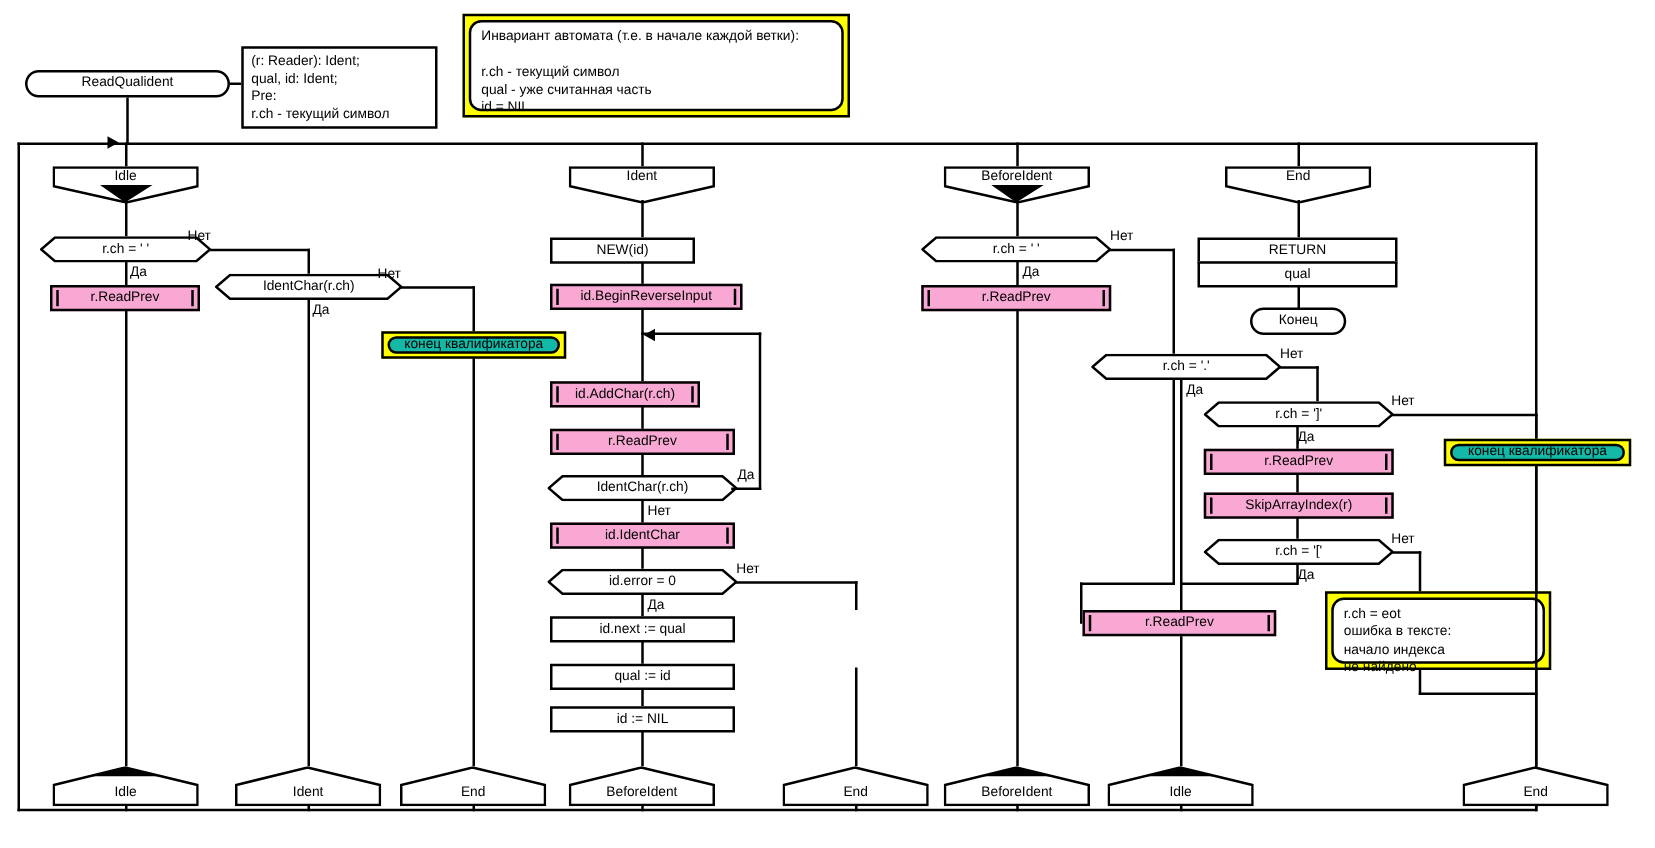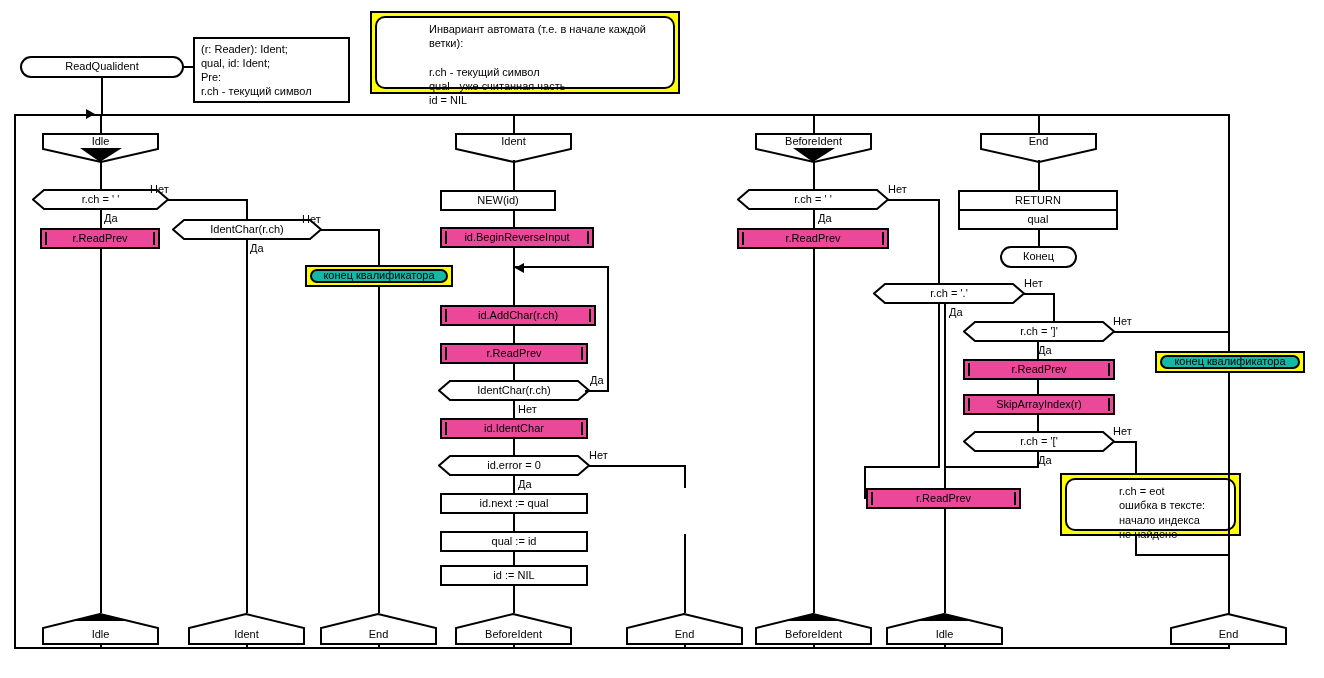--- a/index.html
+++ b/index.html
@@ -10,21 +10,21 @@
   
   .node{position:absolute;box-sizing:border-box;}
   .lbl{display:flex;align-items:center;justify-content:center;
        width:100%;height:100%;font-size:11px;color:#000;
        line-height:1.05;white-space:nowrap;}
 
   
   .action{border:2px solid #000;background:#fff;}
 
   
-  .call{border:2px solid #000;background:#ec4899;}
+  .call{border:2px solid #000;background:#f9a8d4;}
   .call::before,.call::after{content:"";position:absolute;top:2px;bottom:2px;
        width:2px;background:#000;}
   .call::before{left:3px;}
   .call::after{right:3px;}
 
   
   .decision{background:#fff;}
   .decision .hexsvg{position:absolute;inset:0;}
   .decision .lbl{position:relative;z-index:2;}
 
@@ -37,21 +37,21 @@
   .pill{border:2px solid #000;background:#fff;border-radius:22px;}
 
   
   .note{border:2px solid #000;background:#fff;}
   .note .txt{padding:3px 6px;font-size:11px;line-height:1.28;color:#000;
              white-space:pre-line;text-align:left;}
 
   
   .ynote{border:2px solid #000;background:#ffff00;padding:3px;}
   .ynote .inner{border:2px solid #000;background:#fff;border-radius:10px;
-        width:100%;height:100%;box-sizing:border-box;padding-left:44px;}
+        width:100%;height:100%;box-sizing:border-box;}
   .ynote .txt{padding:4px 8px;font-size:11px;line-height:1.3;color:#000;
         white-space:pre-line;text-align:left;}
 
   
   .ypill{border:2px solid #000;background:#ffff00;padding:2px 3px;box-sizing:border-box;}
   .ypill .inner{border:2px solid #000;background:#14b8a6;border-radius:14px;
         width:100%;height:100%;box-sizing:border-box;display:flex;
         align-items:center;justify-content:center;}
   .ypill .lbl{font-size:11px;}
 
@@ -186,21 +186,21 @@
   </div>
   <div class="v" style="left:513px;top:210px;height:18px;"></div>
 
   <div class="node call" style="left:440px;top:227px;width:154px;height:21px;">
     <div class="lbl">id.BeginReverseInput</div>
   </div>
   <div class="v" style="left:513px;top:247px;height:59px;"></div>
 
   <div class="arrow left" style="left:515px;top:263px;"></div>
 
-  <div class="node call" style="left:440px;top:305px;width:156px;height:21px;">
+  <div class="node call" style="left:440px;top:305px;width:120px;height:21px;">
     <div class="lbl">id.AddChar(r.ch)</div>
   </div>
   <div class="v" style="left:513px;top:325px;height:19px;"></div>
 
   <div class="node call" style="left:440px;top:343px;width:148px;height:21px;">
     <div class="lbl">r.ReadPrev</div>
   </div>
   <div class="v" style="left:513px;top:363px;height:18px;"></div>
 
   <div class="node decision" style="left:438px;top:380px;width:152px;height:21px;">

